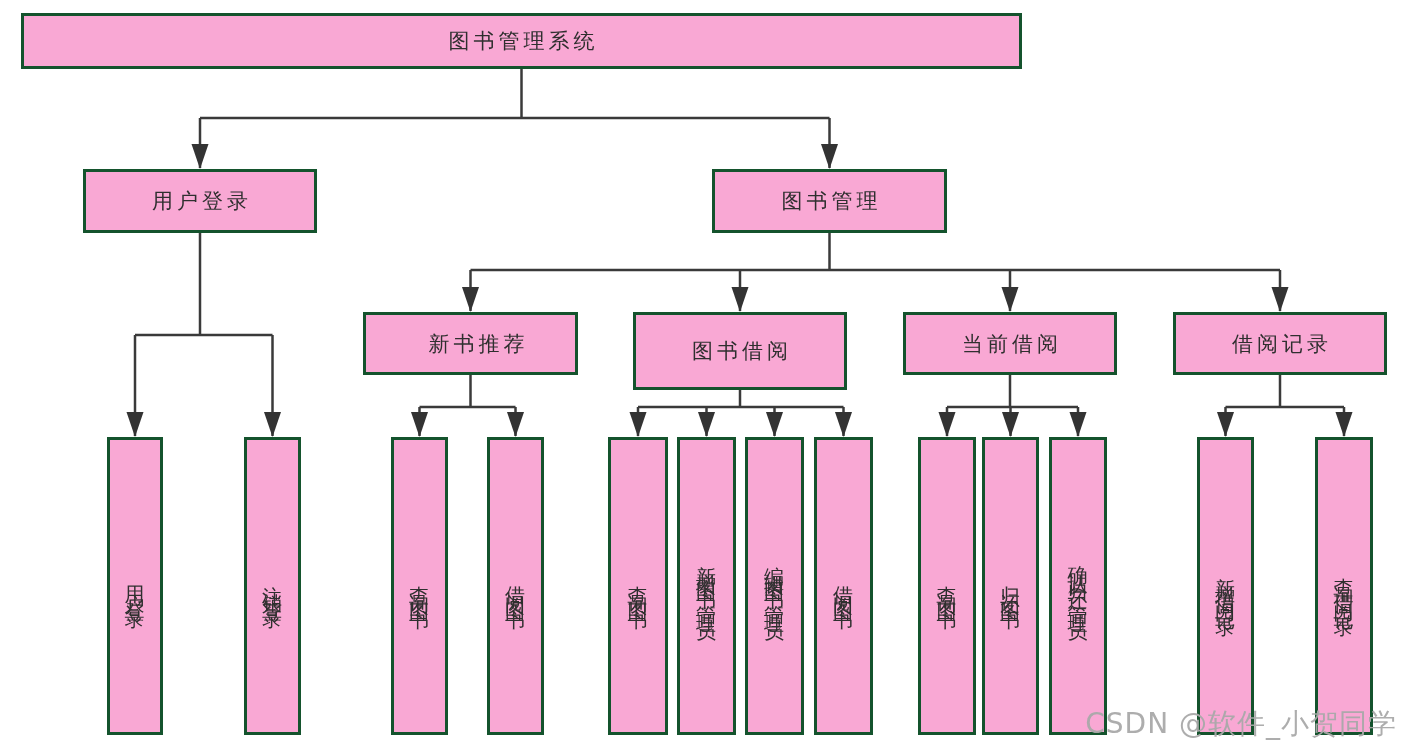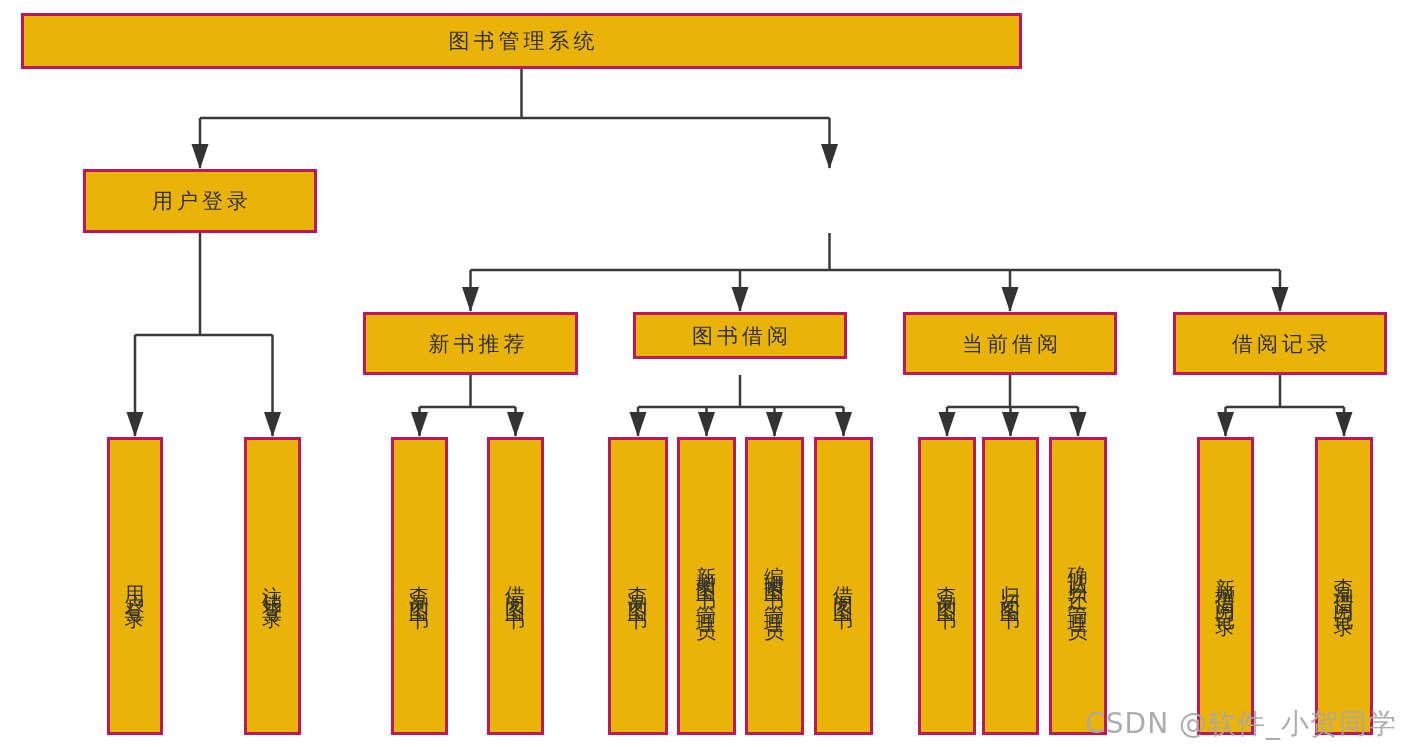--- a/index.html
+++ b/index.html
@@ -2,21 +2,21 @@
 <html><head>
 <meta charset="utf-8">
 <style>
   html,body{margin:0;padding:0;background:#ffffff;}
   #canvas{
     position:relative;width:1405px;height:747px;background:#ffffff;overflow:hidden;
     font-family:"DejaVu Sans","Liberation Sans",sans-serif;color:#2f2f2f;
   }
   #wires{position:absolute;left:0;top:0;width:1405px;height:747px;}
   .node{
-    position:absolute;box-sizing:border-box;border:3px solid #be185d;background:#eab308;
+    position:absolute;box-sizing:border-box;border:3px solid #14532d;background:#f9a8d4;
     display:flex;align-items:center;justify-content:center;
     font-size:21px;letter-spacing:4px;text-indent:4px;color:#2f2f2f;white-space:nowrap;
   }
   .leaf{
     top:437px;height:298px;font-size:20px;letter-spacing:0;text-indent:0;
   }
   .leaf .vtxt{
     writing-mode:vertical-rl;text-orientation:mixed;letter-spacing:8px;
     line-height:1;white-space:nowrap;
   }
@@ -85,25 +85,28 @@
       <polygon points="1344,437 1335.5,412 1352.5,412" fill="#333333"></polygon>
     </svg>
 
   <div class="node" style="left:21px;top:13px;width:1001px;height:56px;">
     <span>图书管理系统</span>
   </div>
 
   <div class="node" style="left:83px;top:169px;width:234px;height:64px;">
     <span>用户登录</span>
   </div>
+  <div class="node" style="left:712px;top:169px;width:235px;height:64px;">
+    <span>图书管理</span>
+  </div>
 
   <div class="node" style="left:363px;top:312px;width:215px;height:63px;padding-left:12px;">
     <span>新书推荐</span>
   </div>
-  <div class="node" style="left:633px;top:312px;width:214px;height:47px;">
+  <div class="node" style="left:633px;top:312px;width:214px;height:78px;">
     <span>图书借阅</span>
   </div>
   <div class="node" style="left:903px;top:312px;width:214px;height:63px;font-family:Liberation Mono, monospace;">
     <span>当前借阅</span>
   </div>
   <div class="node" style="left:1173px;top:312px;width:214px;height:63px;">
     <span>借阅记录</span>
   </div>
 
   <div class="node leaf" style="left:107px;width:56px;">

